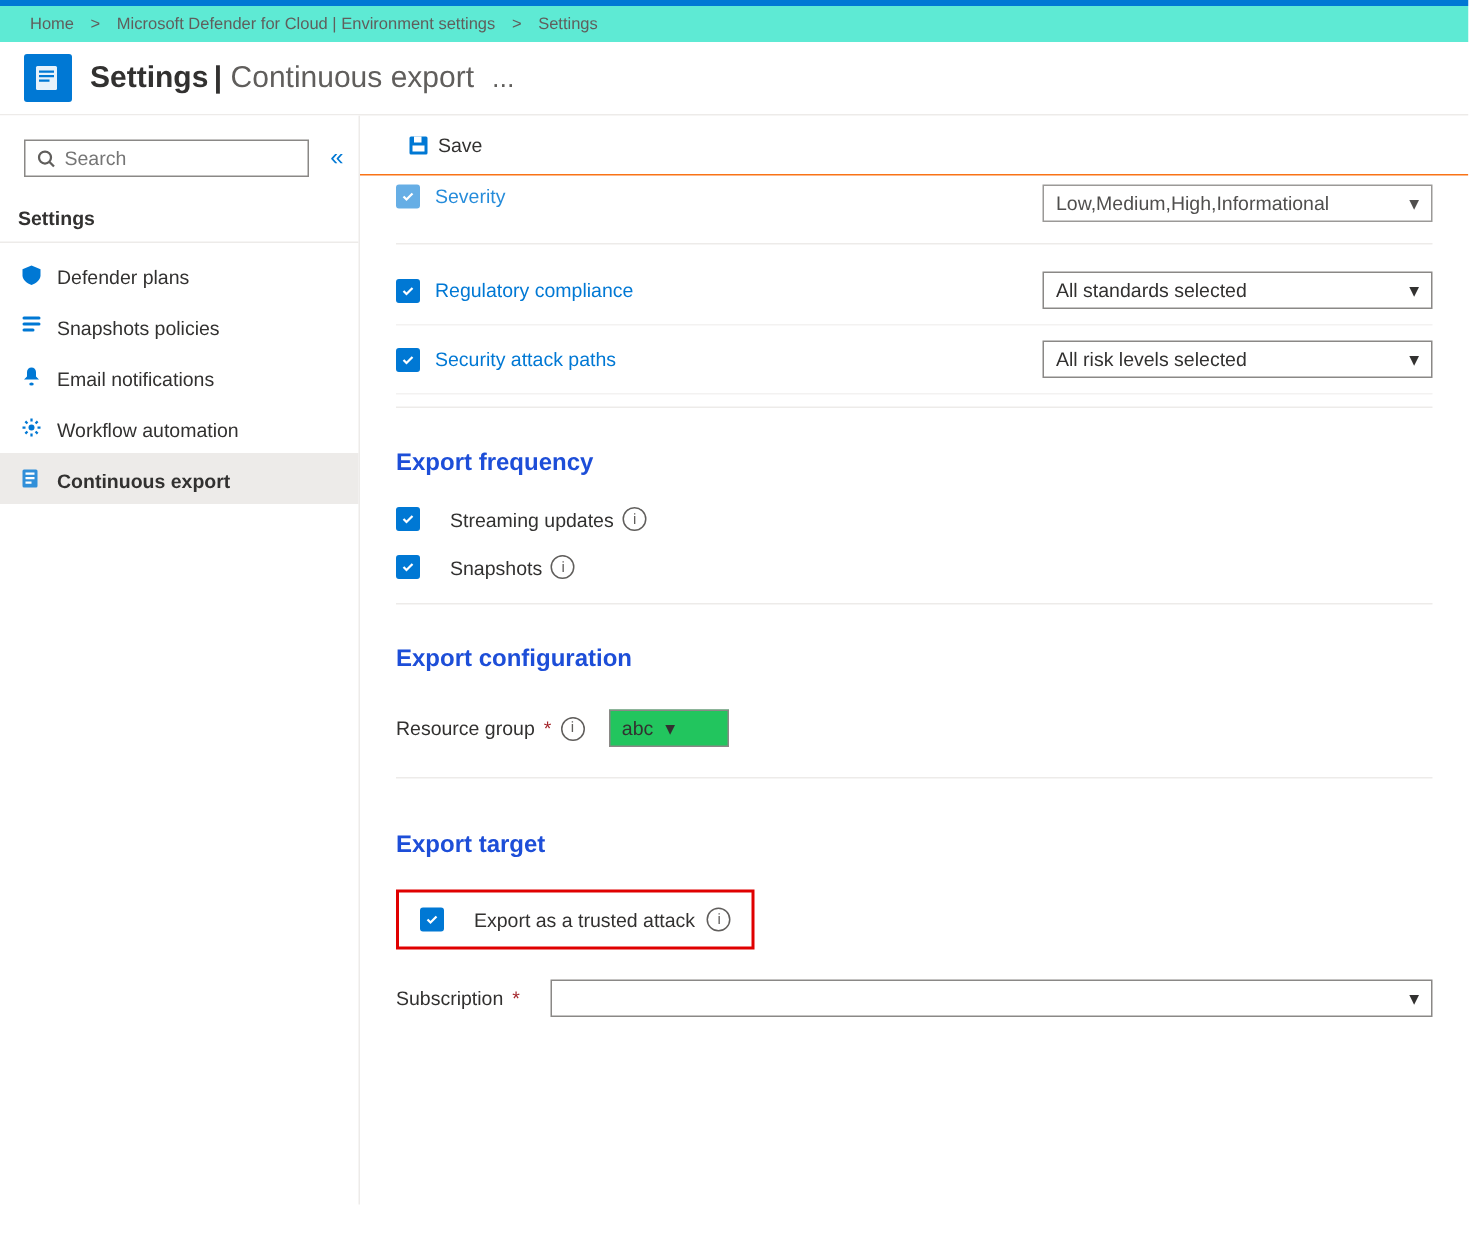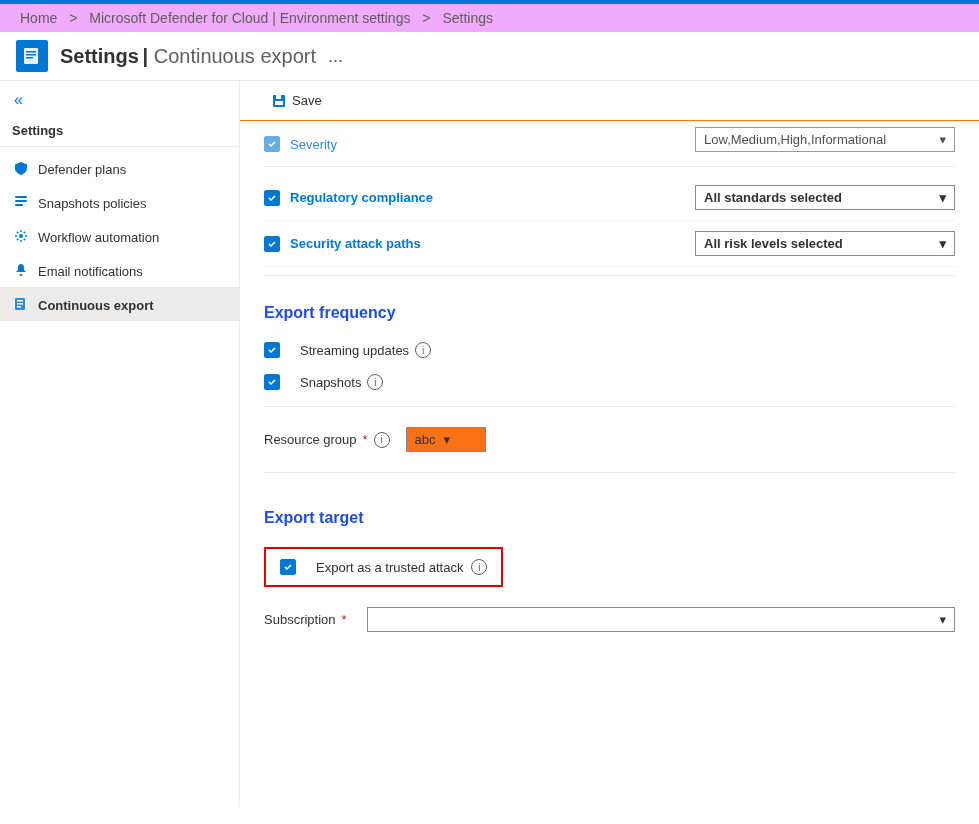--- a/index.html
+++ b/index.html
@@ -2,21 +2,21 @@
 <html><head>
   <meta charset="utf-8">
   <style>
     * { box-sizing: border-box; margin: 0; padding: 0; }
     body { font-family: 'Segoe UI', Arial, sans-serif; font-size: 13px; background: #fff; color: #323130; width: 979px; height: 824px; overflow: hidden; }
 
     
     .top-bar { background: #0078d4; height: 4px; width: 100%; }
 
     
-    .breadcrumb { padding: 6px 16px; font-size: 14px; color: #0078d4; border-bottom: none; background: #f0abfc; }
+    .breadcrumb { padding: 6px 16px; font-size: 11px; color: #0078d4; border-bottom: none; background: #5eead4; }
     .breadcrumb span { color: #605e5c; margin: 0 4px; }
 
     
     .page-header { display: flex; align-items: center; padding: 8px 16px 8px 16px; border-bottom: 1px solid #edebe9; }
     .page-header-icon { width: 32px; height: 32px; background: #0078d4; display: flex; align-items: center; justify-content: center; margin-right: 12px; border-radius: 2px; }
     .page-header-icon svg { fill: white; }
     .page-title { font-size: 20px; font-weight: 600; color: #323130; }
     .ellipsis-btn { margin-left: 12px; cursor: pointer; font-size: 18px; color: #605e5c; background: none; border: none; }
 
     
@@ -37,21 +37,21 @@
 
     
     .content { flex: 1; overflow-y: auto; padding: 0; }
     .toolbar { display: flex; align-items: center; padding: 8px 24px; border-bottom: 1px solid #f97316; }
     .save-btn { display: flex; align-items: center; cursor: pointer; font-size: 13px; color: #323130; background: none; border: none; padding: 4px 8px; }
     .save-btn svg { margin-right: 6px; }
 
     .content-body { padding: 0 24px; }
 
     
-    .data-row { display: flex; align-items: center; padding: 10px 0; border-bottom: 1px solid #f3f2f1; font-weight: bold; }
+    .data-row { display: flex; align-items: center; padding: 10px 0; border-bottom: 1px solid #f3f2f1; }
     .data-row .checkbox-area { display: flex; align-items: center; flex: 1; }
     .checkbox-blue { width: 16px; height: 16px; background: #0078d4; border: 1px solid #0078d4; display: flex; align-items: center; justify-content: center; margin-right: 10px; flex-shrink: 0; cursor: pointer; border-radius: 2px; }
     .checkbox-blue svg { fill: white; }
     .data-row .label { font-size: 13px; color: #0078d4; }
     .dropdown-select { display: flex; align-items: center; border: 1px solid #8a8886; padding: 4px 8px; min-width: 260px; cursor: pointer; justify-content: space-between; font-size: 13px; color: #323130; background: #fff; gap: 32px; }
     .dropdown-select .chevron { margin-left: 8px; }
 
     
     .section-header { padding: 20px 0 12px 0; font-size: 16px; font-weight: 600; color: #1d4ed8; }
 
@@ -60,34 +60,34 @@
 
     
     .freq-item { display: flex; align-items: center; padding: 8px 0; }
     .freq-item .label { font-size: 13px; color: #323130; margin-right: 6px; }
     .info-icon { width: 16px; height: 16px; border-radius: 50%; border: 1px solid #605e5c; display: flex; align-items: center; justify-content: center; color: #605e5c; font-size: 10px; cursor: pointer; flex-shrink: 0; }
 
     
     .config-row { display: flex; align-items: center; padding: 12px 0; }
     .config-row .field-label { font-size: 13px; color: #323130; margin-right: 6px; }
     .required-star { color: #a4262c; }
-    .config-row .dropdown-sm { display: flex; align-items: center; border: 1px solid #8a8886; padding: 4px 8px; cursor: pointer; font-size: 13px; color: #323130; background: #f97316; min-width: 80px; }
+    .config-row .dropdown-sm { display: flex; align-items: center; border: 1px solid #8a8886; padding: 4px 8px; cursor: pointer; font-size: 13px; color: #323130; background: #22c55e; min-width: 80px; }
 
     
     .export-target-section { padding: 8px 0; }
     .highlight-box { border: 2px solid #e00000; padding: 10px 14px; display: inline-flex; align-items: center; margin: 8px 0; }
     .highlight-box .label { font-size: 13px; color: #323130; margin-right: 6px; }
 
     
     .sub-row { display: flex; align-items: center; padding: 12px 0; }
     .sub-row .field-label { font-size: 13px; color: #323130; margin-right: 6px; }
     .sub-dropdown { display: flex; align-items: center; border: 1px solid #8a8886; padding: 4px 8px; cursor: pointer; font-size: 13px; color: #323130; background: #fff; min-width: 240px; justify-content: space-between; }
 
     
-    .partial-row { display: flex; align-items: flex-end; padding: 6px 0; opacity: 0.85; }
+    .partial-row { display: flex; align-items: flex-start; padding: 6px 0; opacity: 0.85; }
     .partial-row .label { font-size: 13px; color: #0078d4; flex: 1; }
 
     
     .content::-webkit-scrollbar { width: 6px; }
     .content::-webkit-scrollbar-thumb { background: #c8c6c4; border-radius: 3px; }
   </style>
 </head>
 <body>
 
 <div class="top-bar"></div>
@@ -114,20 +114,27 @@
     <span class="page-title"> | </span>
     <span class="page-title" style="font-weight:300;color:#605e5c;">Continuous export</span>
   </div>
   <button class="ellipsis-btn">...</button>
 </div>
 
 <div class="main-layout">
 
   <div class="sidebar">
     <div style="display:flex;align-items:center;padding:8px 8px 4px 8px;">
+      <div class="search-box" style="flex:1;">
+        <svg width="12" height="12" viewBox="0 0 12 12">
+          <circle cx="5" cy="5" r="4" stroke="#605e5c" stroke-width="1.5" fill="none"></circle>
+          <line x1="8" y1="8" x2="11" y2="11" stroke="#605e5c" stroke-width="1.5"></line>
+        </svg>
+        <input type="text" placeholder="Search" style="">
+      </div>
       <span class="collapse-btn">«</span>
     </div>
 
     <div class="sidebar-section-title">Settings</div>
     <hr class="sidebar-divider">
 
     <div class="sidebar-item">
       <div class="item-icon">
         <svg width="14" height="14" viewBox="0 0 14 14">
             <path d="M7 1L1 3.5v4C1 10.5 4 13 7 14c3-1 6-3.5 6-6.5v-4L7 1z" fill="#0078d4"></path>
@@ -143,35 +150,35 @@
           <rect x="1" y="5" width="12" height="2" rx="1" fill="#0078d4"></rect>
           <rect x="1" y="9" width="8" height="2" rx="1" fill="#0078d4"></rect>
         </svg>
       </div>
       <span>Snapshots policies</span>
     </div>
 
     <div class="sidebar-item">
       <div class="item-icon">
         <svg width="14" height="14" viewBox="0 0 14 14">
+          <path d="M7 1C5.3 1 4 2.3 4 4v3L2 9h10l-2-2V4C10 2.3 8.7 1 7 1z" fill="#0078d4"></path>
+          <ellipse cx="7" cy="12" rx="1.5" ry="1" fill="#0078d4"></ellipse>
+        </svg>
+      </div>
+      <span>Email notifications</span>
+    </div>
+
+    <div class="sidebar-item">
+      <div class="item-icon">
+        <svg width="14" height="14" viewBox="0 0 14 14">
           <circle cx="7" cy="7" r="2" fill="#0078d4"></circle>
           <path d="M7 1v2M7 11v2M1 7h2M11 7h2M2.9 2.9l1.4 1.4M9.7 9.7l1.4 1.4M2.9 11.1l1.4-1.4M9.7 4.3l1.4-1.4" stroke="#0078d4" stroke-width="1.5"></path>
         </svg>
       </div>
       <span>Workflow automation</span>
-    </div>
-
-    <div class="sidebar-item">
-      <div class="item-icon">
-        <svg width="14" height="14" viewBox="0 0 14 14">
-          <path d="M7 1C5.3 1 4 2.3 4 4v3L2 9h10l-2-2V4C10 2.3 8.7 1 7 1z" fill="#0078d4"></path>
-          <ellipse cx="7" cy="12" rx="1.5" ry="1" fill="#0078d4"></ellipse>
-        </svg>
-      </div>
-      <span>Email notifications</span>
     </div>
 
     <div class="sidebar-item active">
       <div class="item-icon">
         <svg width="14" height="14" viewBox="0 0 14 14">
           <rect x="1" y="1" width="10" height="12" rx="1" fill="#0078d4" opacity="0.8"></rect>
           <rect x="3" y="3" width="6" height="1.5" fill="white"></rect>
           <rect x="3" y="6" width="6" height="1.5" fill="white"></rect>
           <rect x="3" y="9" width="4" height="1.5" fill="white"></rect>
         </svg>
@@ -259,20 +266,21 @@
           <svg width="10" height="10" viewBox="0 0 10 10">
               <polyline points="2,5 4,7 8,3" stroke="white" stroke-width="1.5" fill="none"></polyline>
             </svg>
         </div>
         <span style="margin-right:6px;margin-left:10px;" class="label">Snapshots</span>
         <div class="info-icon">i</div>
       </div>
 
       <hr class="section-divider">
 
+      <div class="section-header">Export configuration</div>
 
       <div class="config-row">
         <span class="field-label">Resource group</span>
         <span class="required-star"> *</span>
         <div class="info-icon" style="margin-right:16px;margin-left:6px;">i</div>
         <div class="config-row dropdown-sm" style="margin-left:0;">
           <span>abc</span>
           <span style="margin-left:8px;">▾</span>
         </div>
       </div>

